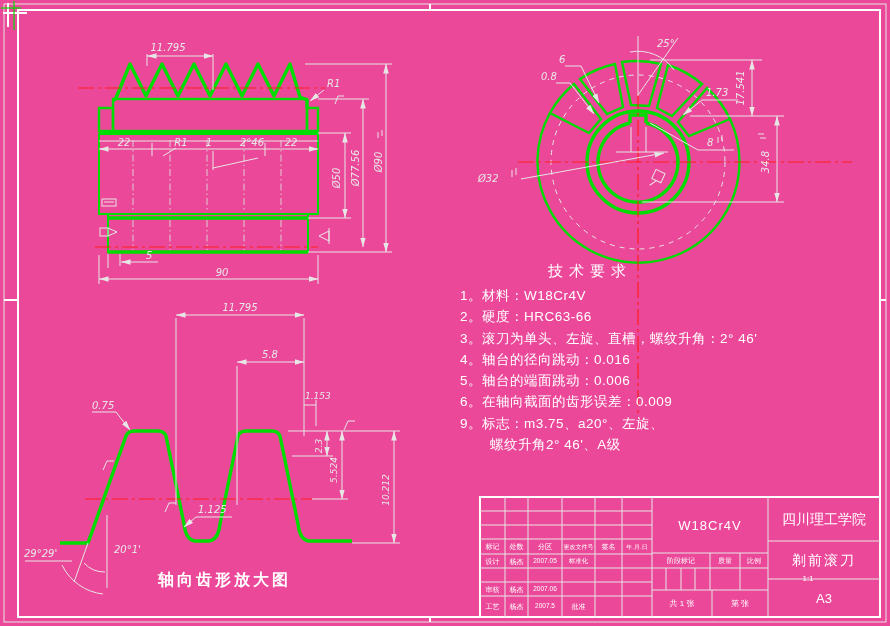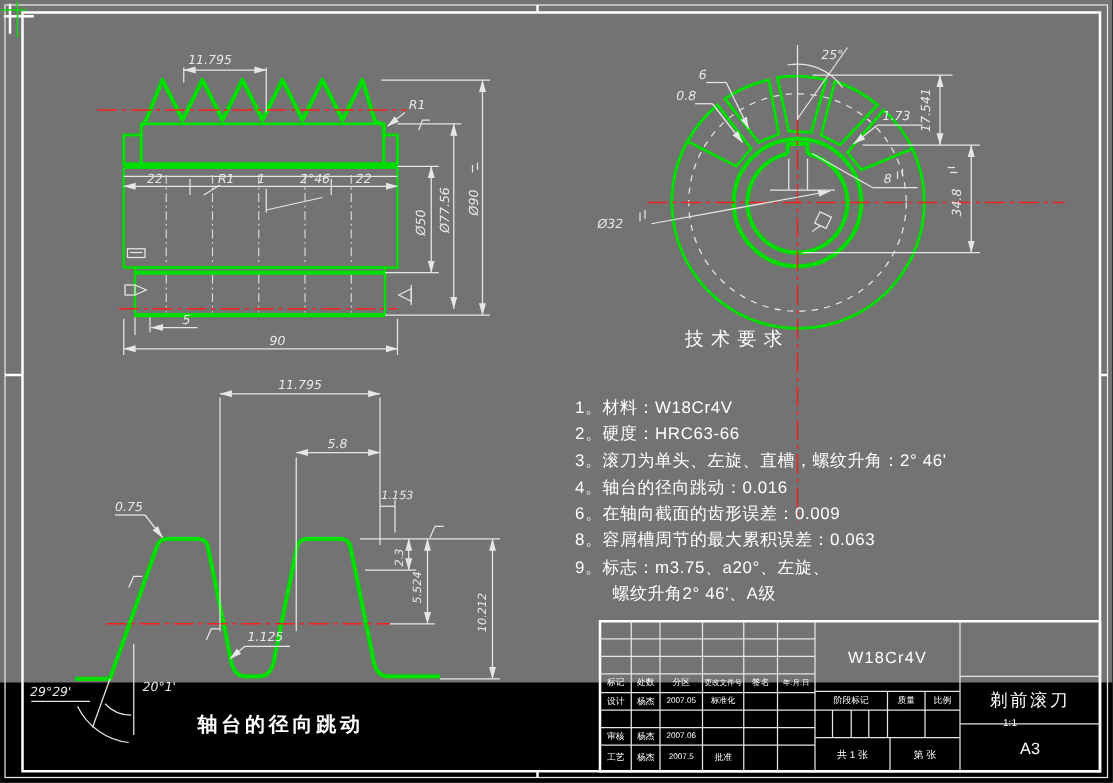--- a/index.html
+++ b/index.html
@@ -1,16 +1,16 @@
 <!DOCTYPE html>
 <html><head>
 <meta charset="utf-8">
 <style>
   html,body{margin:0;padding:0;background:#000;width:890px;height:626px;overflow:hidden;}
-  #sheet{position:relative;width:890px;height:546px;background:#737373;font-family:"Liberation Sans",sans-serif;}
+  #sheet{position:relative;width:890px;height:626px;background:#ec4899;font-family:"Liberation Sans",sans-serif;}
   svg{position:absolute;left:0;top:0;}
   .g{stroke:#00dd00;fill:none;stroke-width:2;}
   .g3{stroke:#00dd00;fill:none;stroke-width:3.4;stroke-linejoin:round;}
   .g2{stroke:#00dd00;fill:none;stroke-width:2.4;}
   .w{stroke:#e6e6e6;fill:none;stroke-width:1;}
   .w2{stroke:#ffffff;fill:none;stroke-width:2;}
   .r{stroke:#ff1f1f;fill:none;stroke-width:1.2;stroke-dasharray:16 4 3 4;}
   .cl{stroke:#bfefbf;stroke-width:0.8;}
   .dt{fill:#e8e8e8;font:italic 10px "DejaVu Sans",sans-serif;}
   .dts{fill:#e8e8e8;font:italic 9px "DejaVu Sans",sans-serif;}
@@ -315,34 +315,35 @@
     <line x1="681" y1="568" x2="681" y2="590" class="w"></line>
     <line x1="695" y1="568" x2="695" y2="590" class="w"></line>
     <line x1="712" y1="590" x2="712" y2="617" class="w"></line>
 
     <line x1="768" y1="541" x2="880" y2="541" class="w"></line>
     <line x1="768" y1="579" x2="880" y2="579" class="w"></line>
   </g>
 </svg>
 
 <div class="ov tr-title" style="left:548px;top:262px;">技术要求</div>
-<div class="ov" style="left:460px;top:285px;width:420px;margin-top:30px;">
+<div class="ov" style="left:460px;top:285px;width:420px;">
   <div class="tr-line">1。材料：W18Cr4V</div>
   <div class="tr-line">2。硬度：HRC63-66</div>
   <div class="tr-line">3。滚刀为单头、左旋、直槽，螺纹升角：2° 46'</div>
   <div class="tr-line">4。轴台的径向跳动：0.016</div>
+  <div class="tr-line">5。轴台的端面跳动：0.006</div>
   <div class="tr-line">6。在轴向截面的齿形误差：0.009</div>
-  <div class="tr-line">8。容屑槽周节的最大累积误差：0.063</div>
   <div class="tr-line">9。标志：m3.75、a20°、左旋、</div>
   <div class="tr-line" style="padding-left:30px;">螺纹升角2° 46'、A级</div>
 </div>
 
-<div class="ov pv-title" style="left:158px;top:570px;">轴台的径向跳动</div>
+<div class="ov pv-title" style="left:158px;top:570px;">轴向齿形放大图</div>
 
 <div class="cell" style="left:652px;top:497px;width:116px;height:56px;font-size:13px;letter-spacing:1px;text-align:right;">W18Cr4V</div>
+<div class="cell" style="left:768px;top:497px;width:112px;height:44px;font-size:14px;">四川理工学院</div>
 <div class="cell" style="left:768px;top:541px;width:112px;height:38px;font-size:14px;letter-spacing:2px;border-radius:18px;">剃前滚刀</div>
 <div class="cell" style="left:768px;top:579px;width:112px;height:38px;font-size:13px;">A3</div>
 <div class="cell" style="left:652px;top:553px;width:58px;height:15px;font-size:7px;">阶段标记</div>
 <div class="cell" style="left:710px;top:553px;width:30px;height:15px;font-size:7px;">质量</div>
 <div class="cell" style="left:740px;top:553px;width:28px;height:15px;font-size:7px;">比例</div>
 <div class="cell" style="left:752px;top:568px;width:28px;height:22px;font-size:8px;padding-left:42px;">1:1</div>
 <div class="cell" style="left:652px;top:590px;width:60px;height:27px;font-size:8px;">共 1 张</div>
 <div class="cell" style="left:712px;top:590px;width:56px;height:27px;font-size:8px;">第 张</div>
 <div class="cell" style="left:480px;top:539px;width:25px;height:15px;font-size:7px;">标记</div>
 <div class="cell" style="left:505px;top:539px;width:23px;height:15px;font-size:7px;">处数</div>

